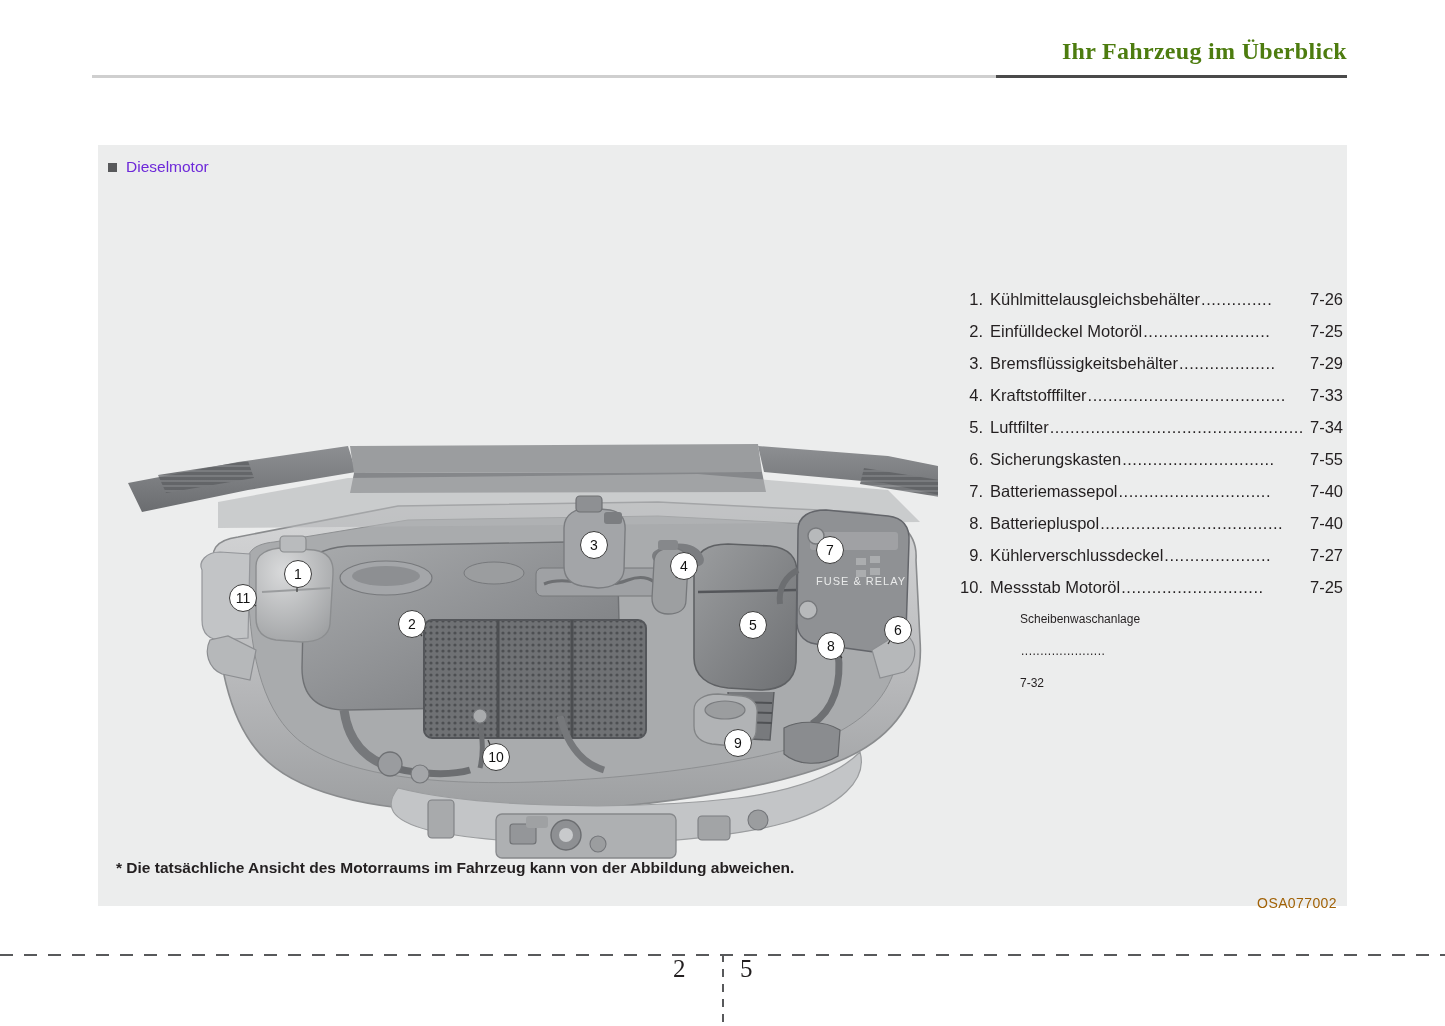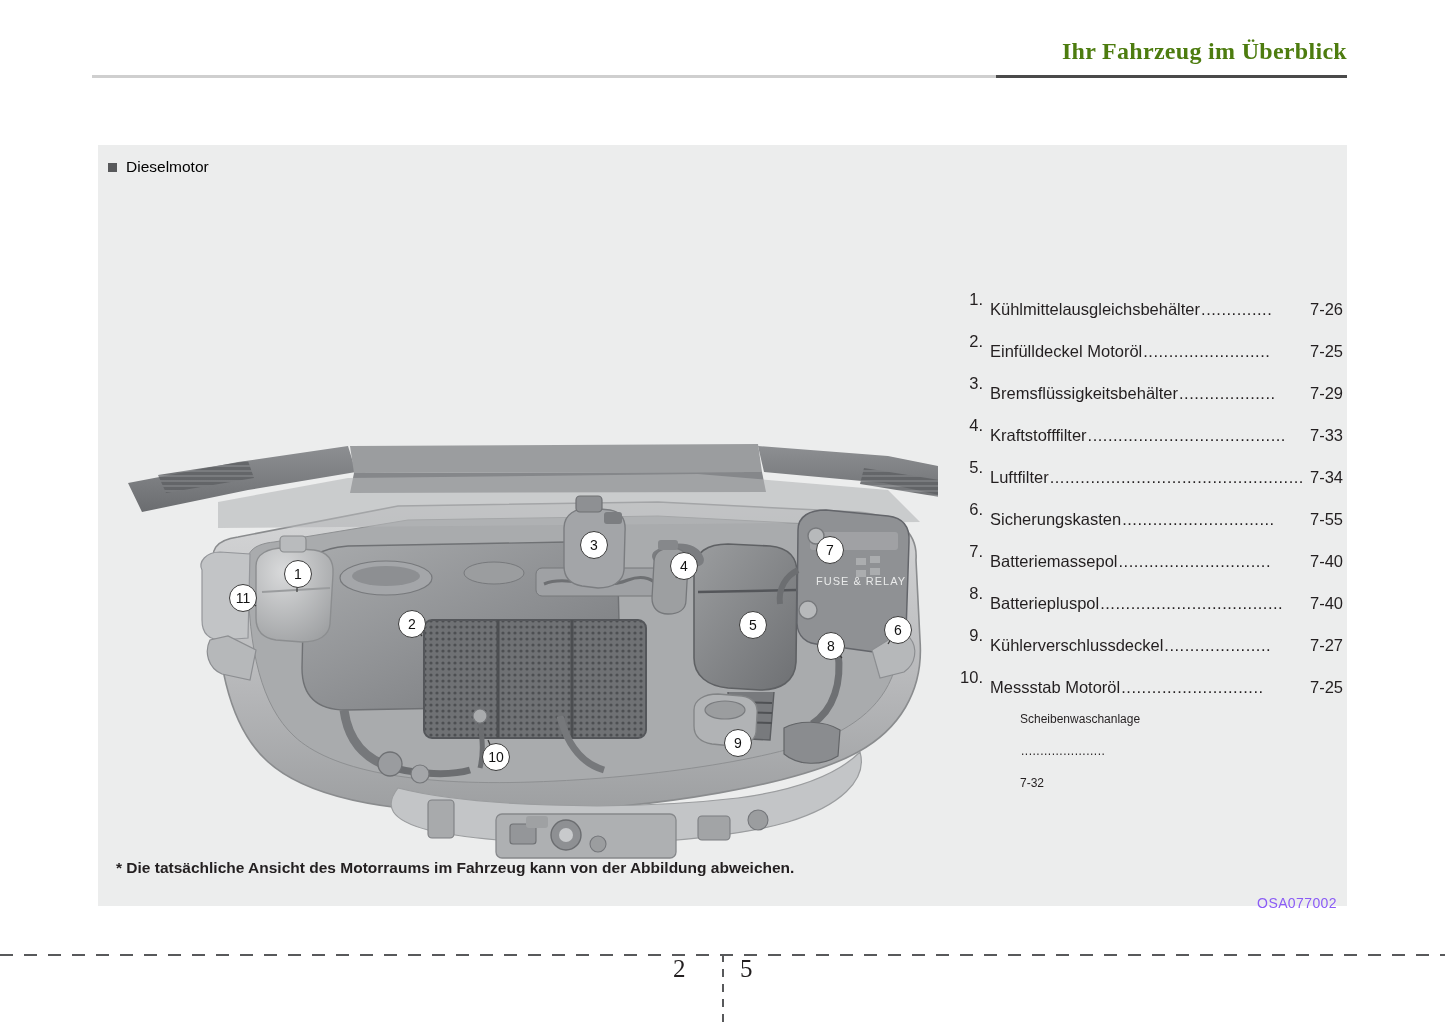--- a/index.html
+++ b/index.html
@@ -54,21 +54,21 @@
   }
 
   .section-label {
     position: absolute;
     left: 10px;
     top: 13px;
     display: flex;
     align-items: center;
     gap: 9px;
     font-size: 15.5px;
-    color: #000000;
+    color: #6d28d9;
   }
   .sq-bullet {
     width: 9px;
     height: 9px;
     background: #58595b;
     display: inline-block;
   }
 
   
   .legend {
@@ -88,21 +88,20 @@
     width: 30px;
     text-align: right;
     flex: 0 0 auto;
   }
   .legend-body {
     flex: 1 1 auto;
     padding-left: 7px;
     display: flex;
     align-items: baseline;
     overflow: hidden;
-    margin-top: 10px;
   }
   .legend-text { flex: 0 0 auto; }
   .legend-dots {
     flex: 1 1 auto;
     overflow: hidden;
     white-space: nowrap;
     letter-spacing: 0.5px;
     color: #231f20;
     margin: 0 1px;
   }
@@ -124,21 +123,21 @@
     top: 714px;
     font-size: 15.5px;
     color: #231f20;
     font-weight: bold;
   }
   .figcode {
     position: absolute;
     right: 10px;
     top: 750px;
     font-size: 14px;
-    color: #8b5cf6;
+    color: #a16207;
     letter-spacing: 0.4px;
   }
 
   
   .footer-dashes {
     position: absolute;
     left: 0;
     top: 954px;
     width: 1445px;
     height: 2px;

